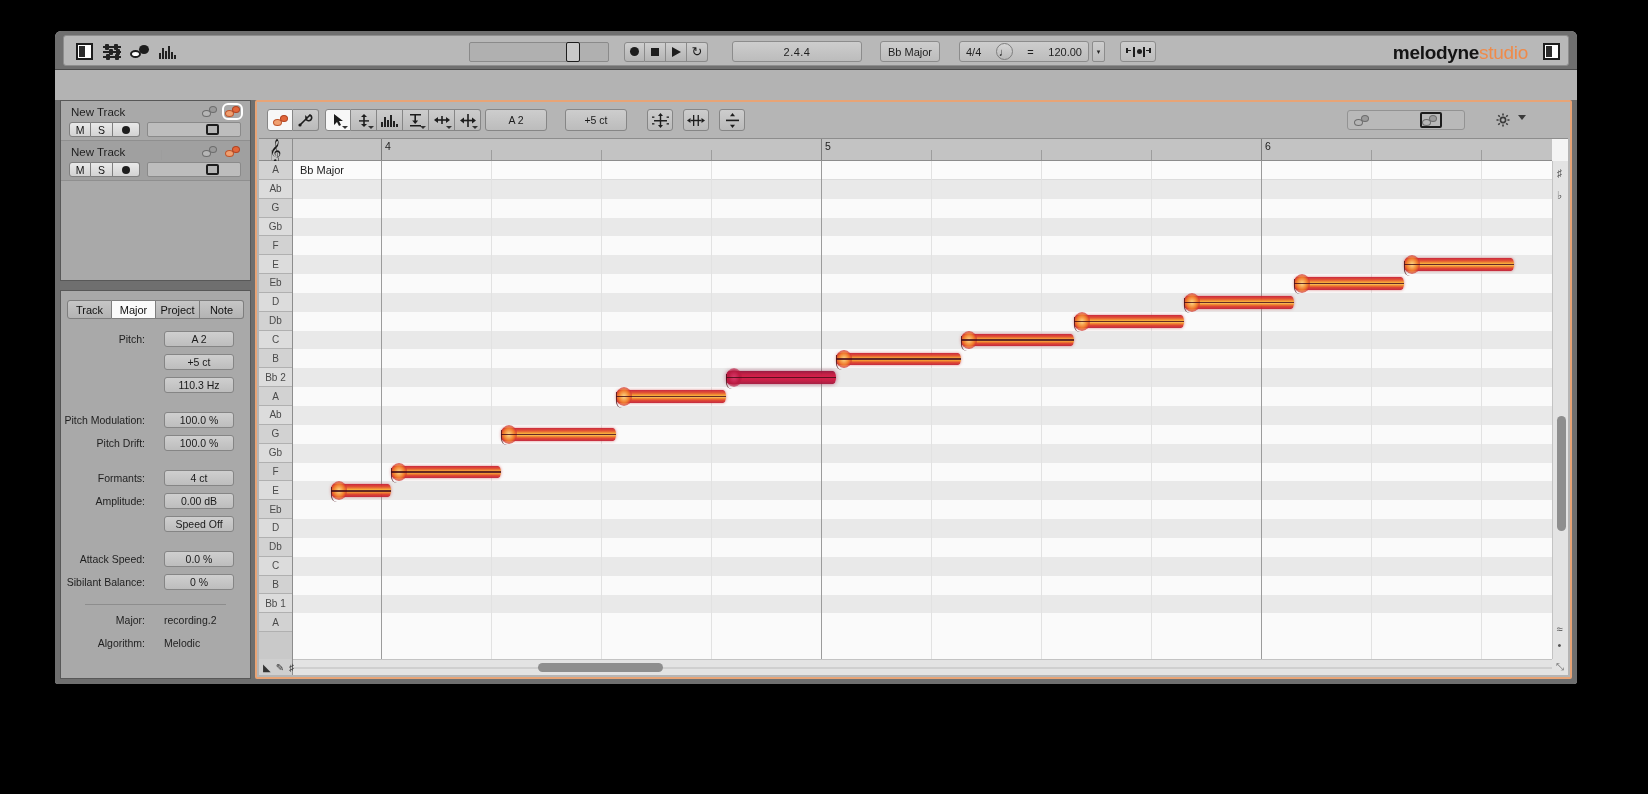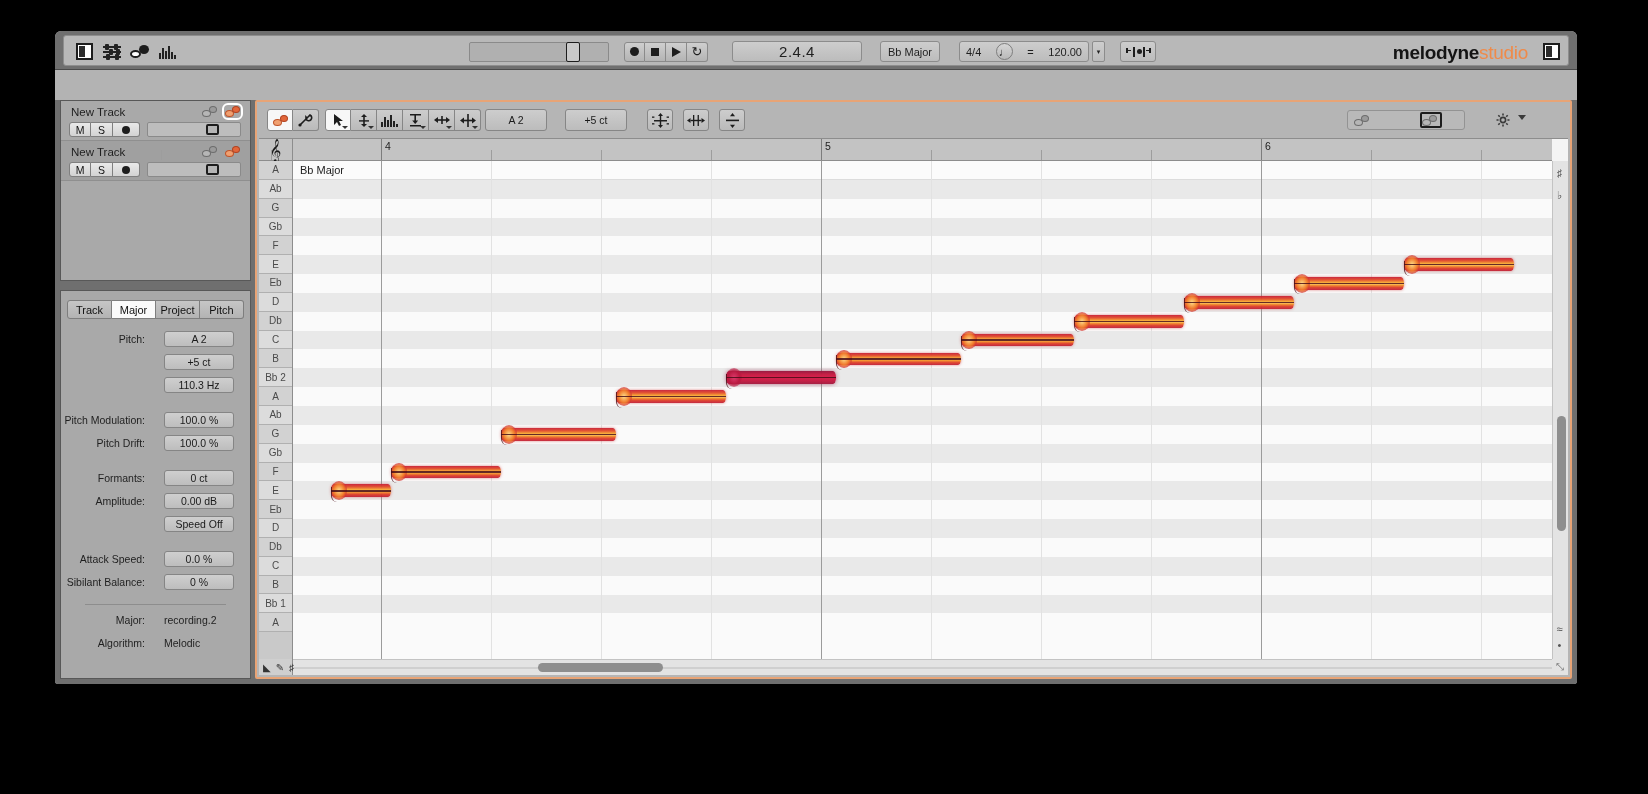--- a/index.html
+++ b/index.html
@@ -94,21 +94,21 @@
   .g-stop{width:8px;height:8px;background:#1d1d1d;}
   .g-play{width:0;height:0;border-left:9px solid #1d1d1d;border-top:5px solid transparent;border-bottom:5px solid transparent;}
   .g-loop{font-size:13px;color:#1d1d1d;line-height:1;}
 
   .fld{
     background:linear-gradient(#cdcdcd,#bcbcbc);
     border:1px solid #8c8c8c; border-radius:3px;
     display:flex;align-items:center;justify-content:center;
     color:#1f1f1f; cursor:pointer;
   }
-  #pos-fld{ width:130px;height:21px; font-size:15px; letter-spacing:.5px;}
+  #pos-fld{ width:130px;height:21px; font-size:11px; letter-spacing:.5px;}
   #key-fld{ width:60px;height:21px; font-size:11px;}
   #tempo-fld{ width:130px;height:21px; font-size:11px; gap:5px; padding:0 6px; justify-content:space-between;}
   .note-glyph{width:17px;height:17px;border-radius:50%;background:linear-gradient(#d6d6d6,#b9b9b9);border:1px solid #7d7d7d;display:flex;align-items:center;justify-content:center;font-size:11px;color:#111;}
   #tempo-arrow{
     width:13px;height:21px;background:linear-gradient(#cdcdcd,#bcbcbc);
     border:1px solid #8c8c8c;border-radius:2px;display:flex;align-items:center;justify-content:center;
     font-size:7px;color:#222; cursor:pointer;
   }
   #macro-btn{width:36px;height:21px;}
   .macro-ico{width:24px;height:12px;position:relative;}
@@ -476,21 +476,21 @@
               <div class="kn"></div>
             </div>
         </div>
       </div>
 
       <div id="inspector">
         <div id="insp-tabs">
           <div>Track</div>
           <div class="on">Major</div>
           <div>Project</div>
-          <div>Pitch</div>
+          <div>Note</div>
         </div>
 
         <div style="margin-top:12px;">
           <div class="prow">
             <div class="plab">Pitch:</div>
             <div class="pval">A 2</div>
           </div>
           <div class="prow">
             <div class="plab"></div>
             <div class="pval">+5 ct</div>
@@ -508,21 +508,21 @@
           </div>
           <div class="prow">
             <div class="plab">Pitch Drift:</div>
             <div class="pval">100.0 %</div>
           </div>
 
           <div class="pgap"></div>
 
           <div class="prow">
             <div class="plab">Formants:</div>
-            <div class="pval">0 ct</div>
+            <div class="pval">4 ct</div>
           </div>
           <div class="prow">
             <div class="plab">Amplitude:</div>
             <div class="pval">0.00 dB</div>
           </div>
           <div class="prow">
             <div class="plab"></div>
             <div class="pval">Speed Off</div>
           </div>
 

